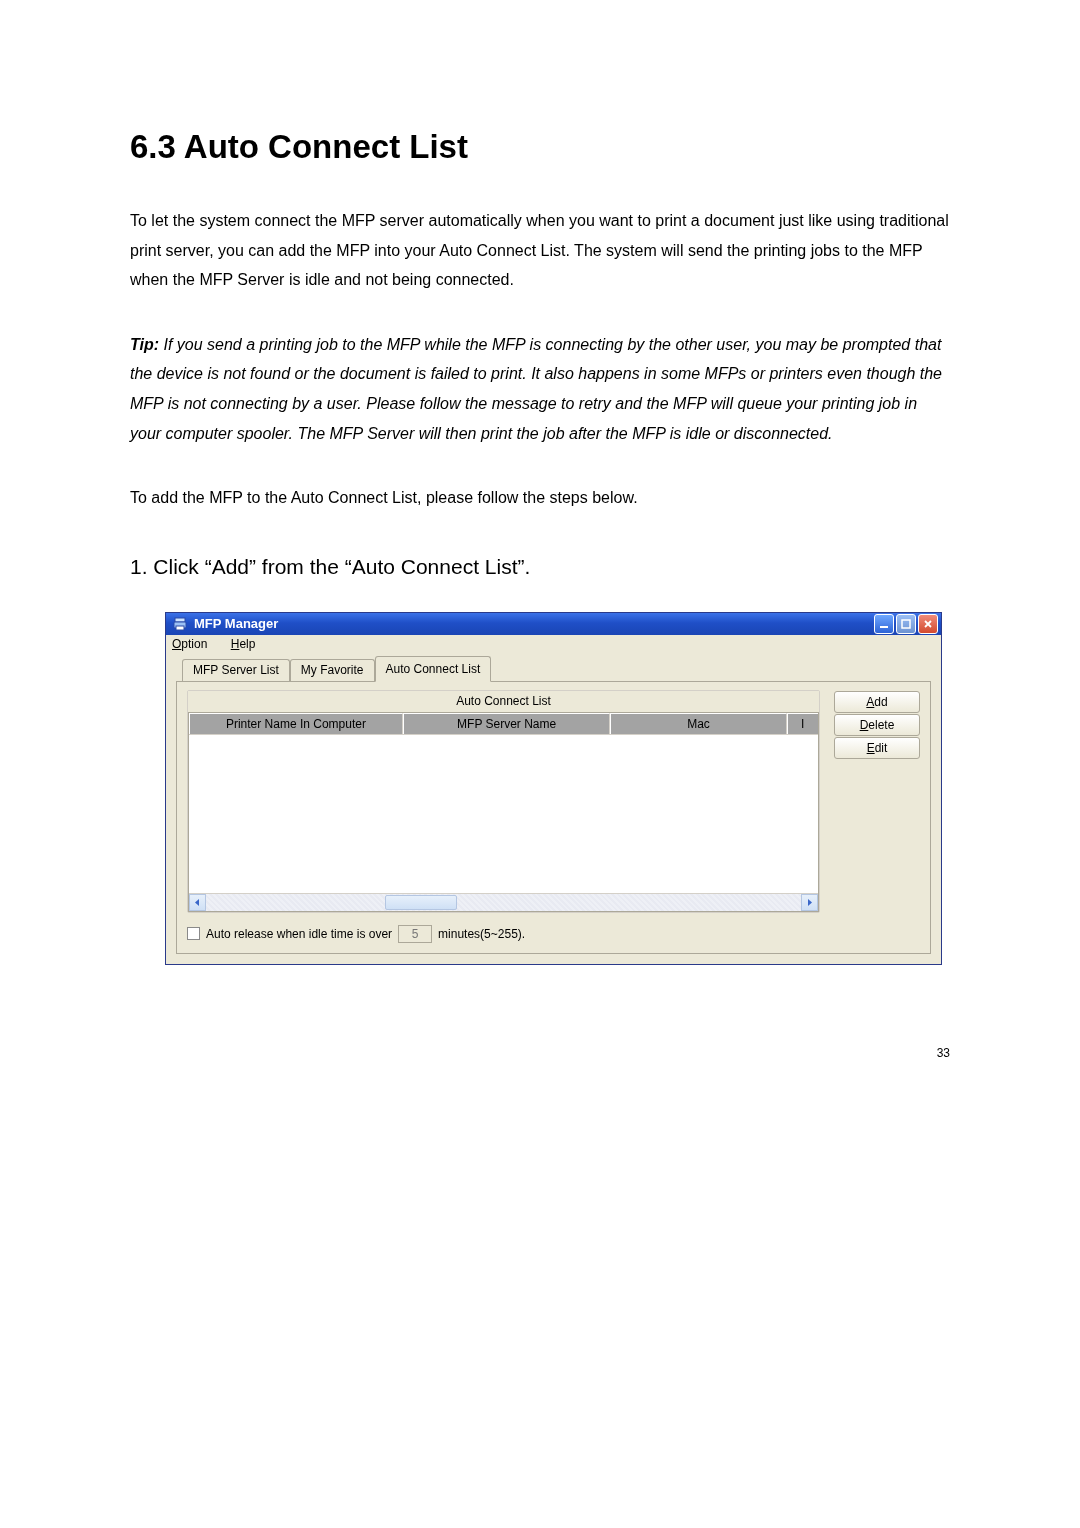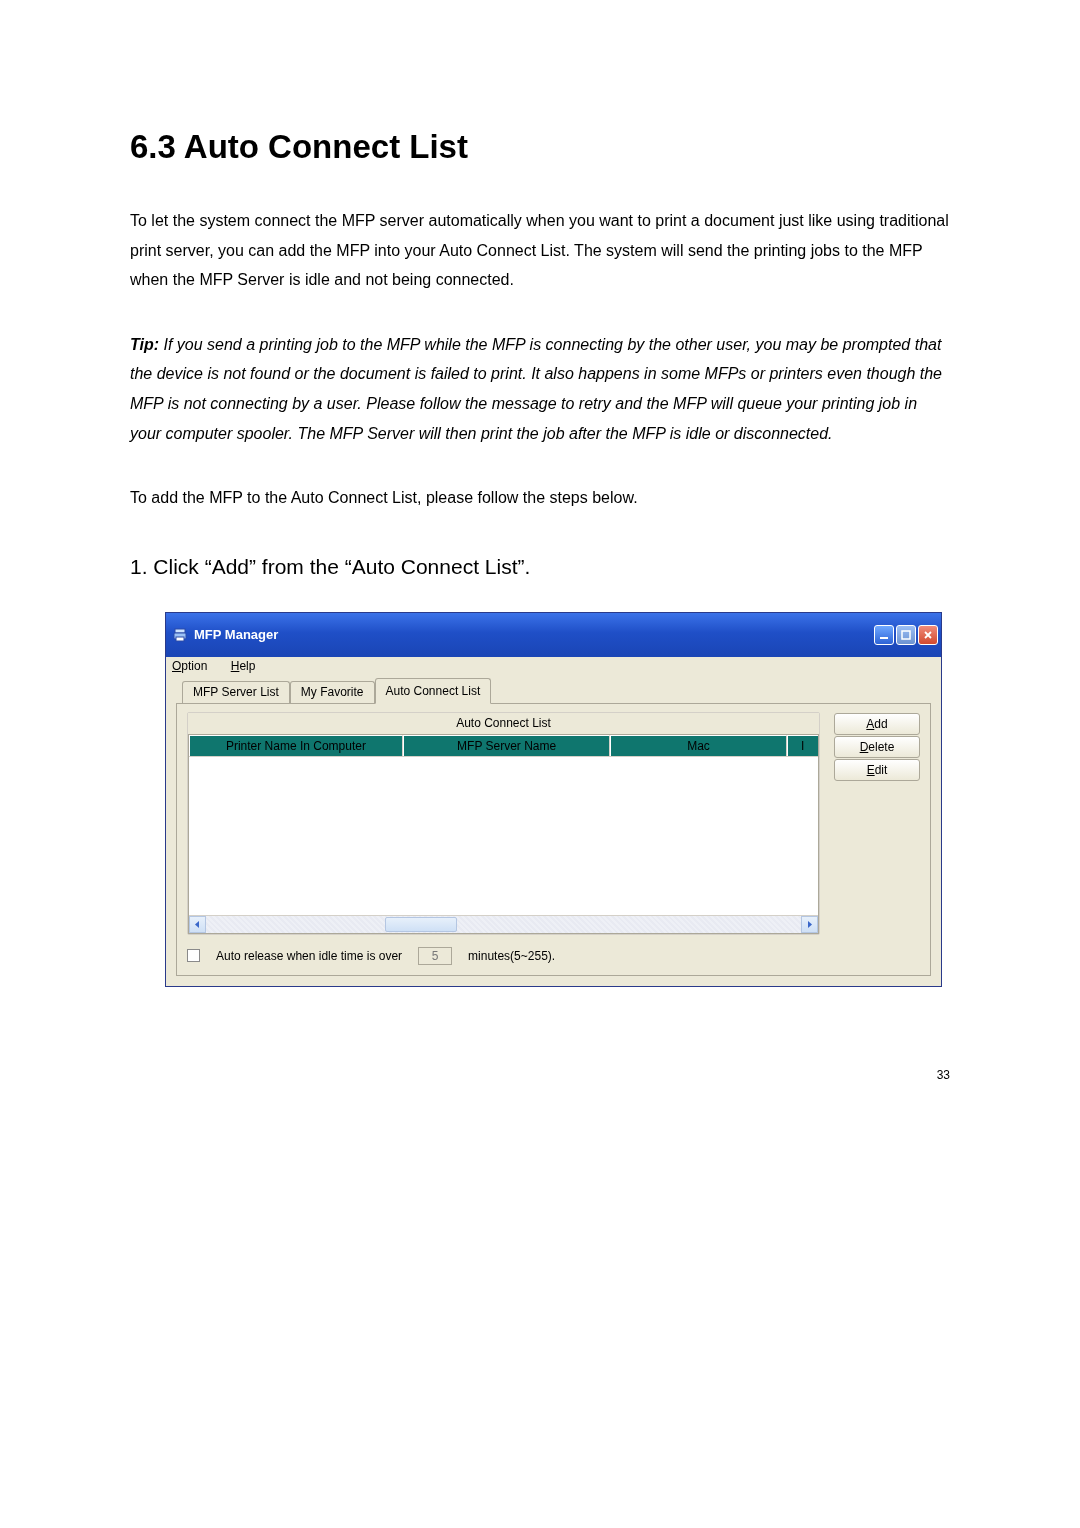--- a/index.html
+++ b/index.html
@@ -49,21 +49,21 @@
     border: 1px solid #2a3a8a;
     background: #ece9d8;
     font-family: Tahoma, Arial, sans-serif;
     font-size: 12px;
     color: #000;
   }
   
   .titlebar {
     display: flex;
     align-items: center;
-    height: 44px;
+    height: 22px;
     background: linear-gradient(to bottom, #3b72e8 0%, #1f4fc7 45%, #1a45b5 100%);
     color: #fff;
     padding: 0 3px 0 6px;
   }
   .titlebar .app-icon {
     width: 16px; height: 16px; margin-right: 6px;
     display: flex; align-items: center; justify-content: center;
   }
   .titlebar .app-icon svg { display: block; }
   .titlebar .title-text { font-weight: bold; font-size: 13px; }
@@ -161,21 +161,21 @@
     background: #fff;
     height: 200px;
     box-sizing: border-box;
     overflow: hidden;
     position: relative;
     display: flex;
     flex-direction: column;
   }
   .lv-headers {
     display: flex;
-    background: #0f766e;
+    background: #a3a3a3;
     border-bottom: 1px solid #d4d0c8;
   }
   .lv-col {
     border-right: 1px solid #d4d0c8;
     border-top: 1px solid #fff;
     border-left: 1px solid #fff;
     padding: 3px 6px;
     font-size: 12px;
     text-align: center;
     box-sizing: border-box;
@@ -228,21 +228,21 @@
     padding: 3px 0;
     text-align: center;
     cursor: default;
   }
   .winbutton .hot { text-decoration: underline; }
 
   
   .bottom-row {
     display: flex;
     align-items: center;
-    gap: 16px;
+    gap: 6px;
     margin-top: 12px;
     font-size: 12px;
   }
   .checkbox {
     width: 13px; height: 13px;
     border: 1px solid #8a8a8a;
     background: #fff;
     box-sizing: border-box;
     display: inline-block;
   }

